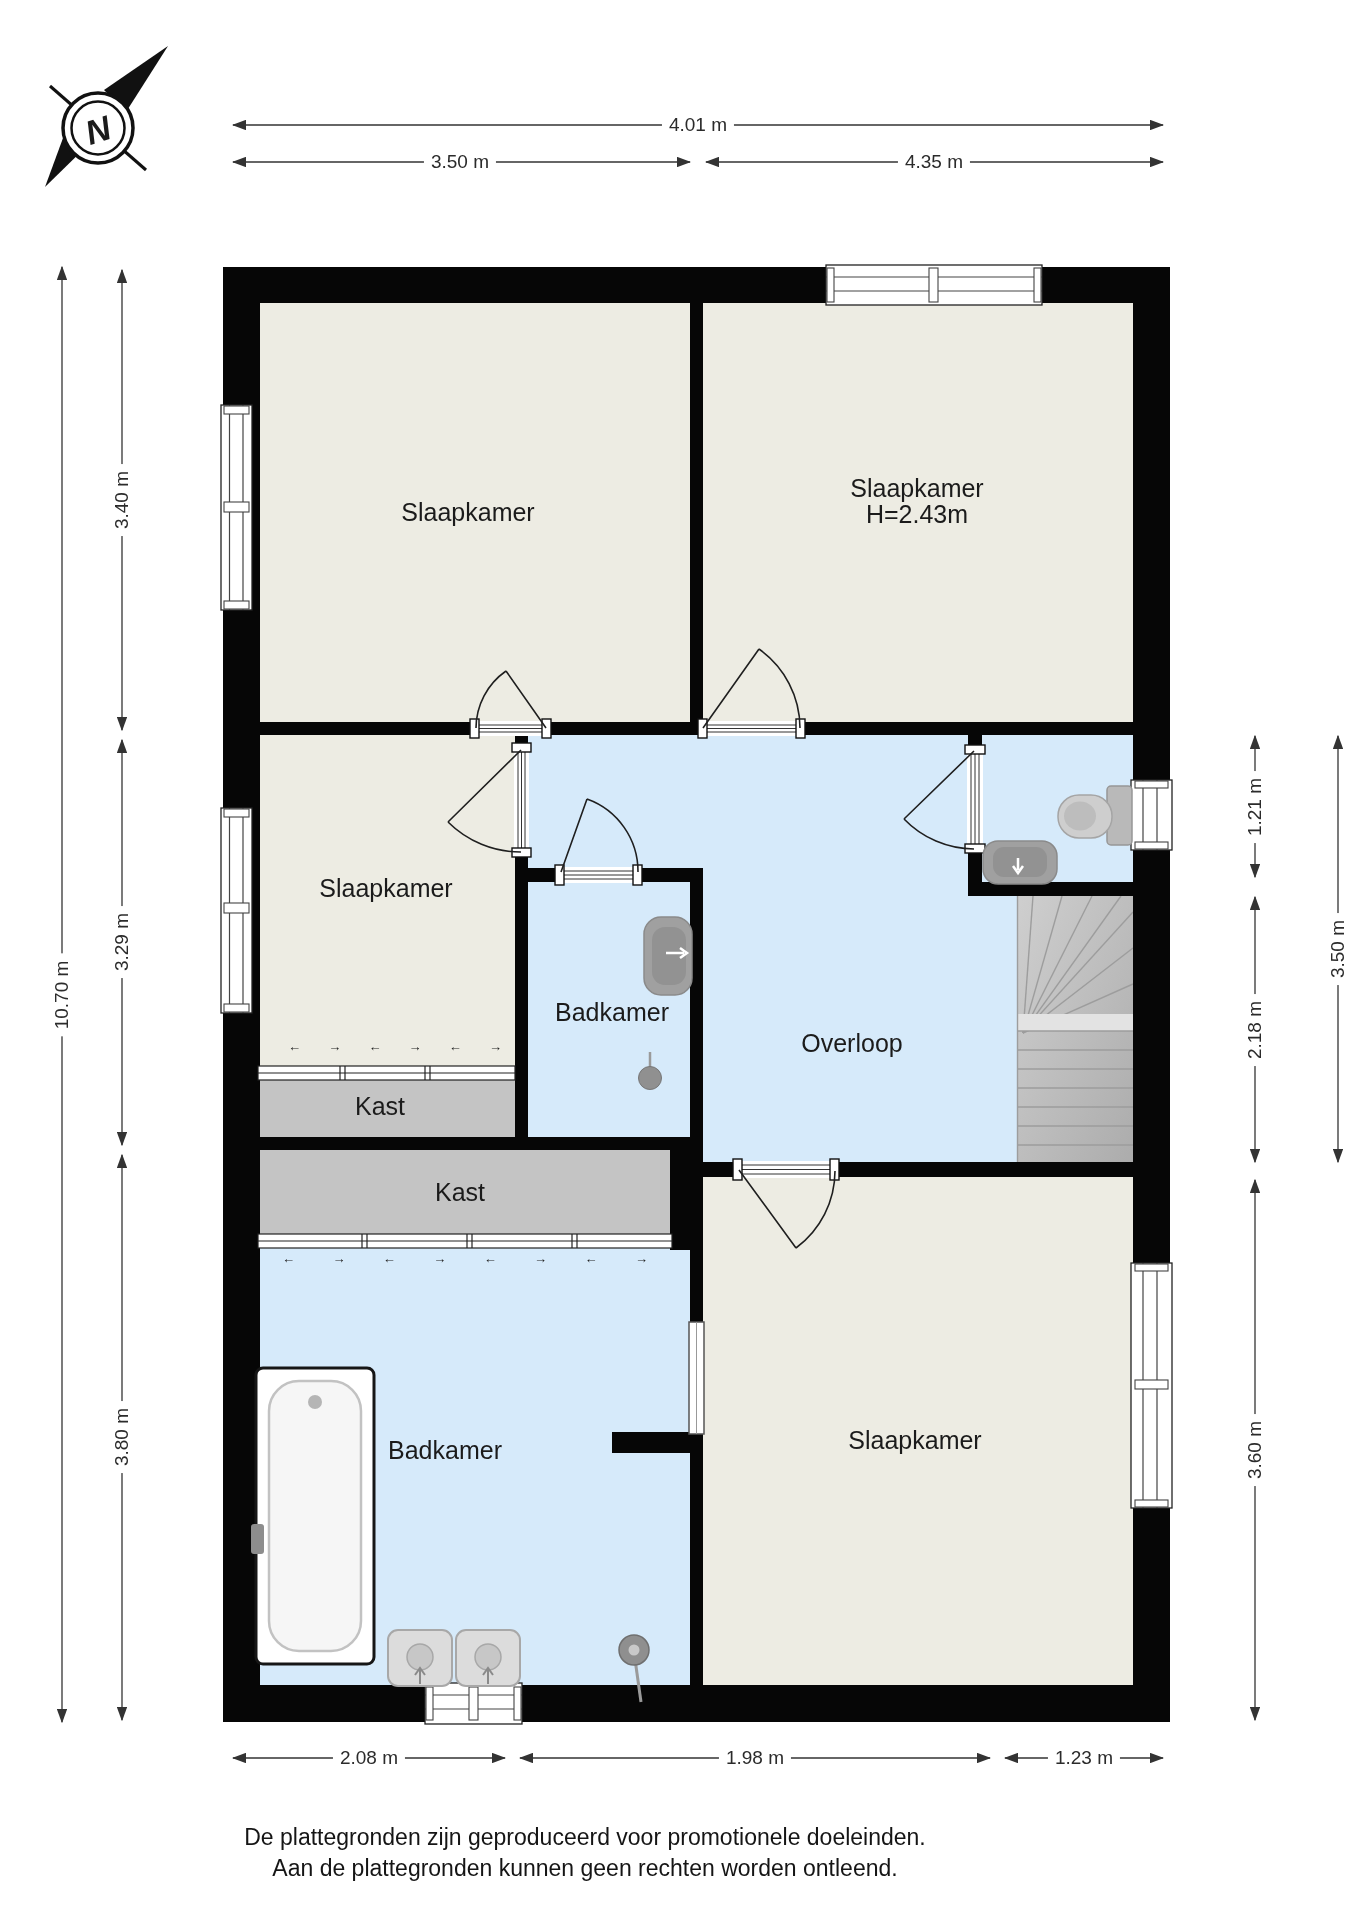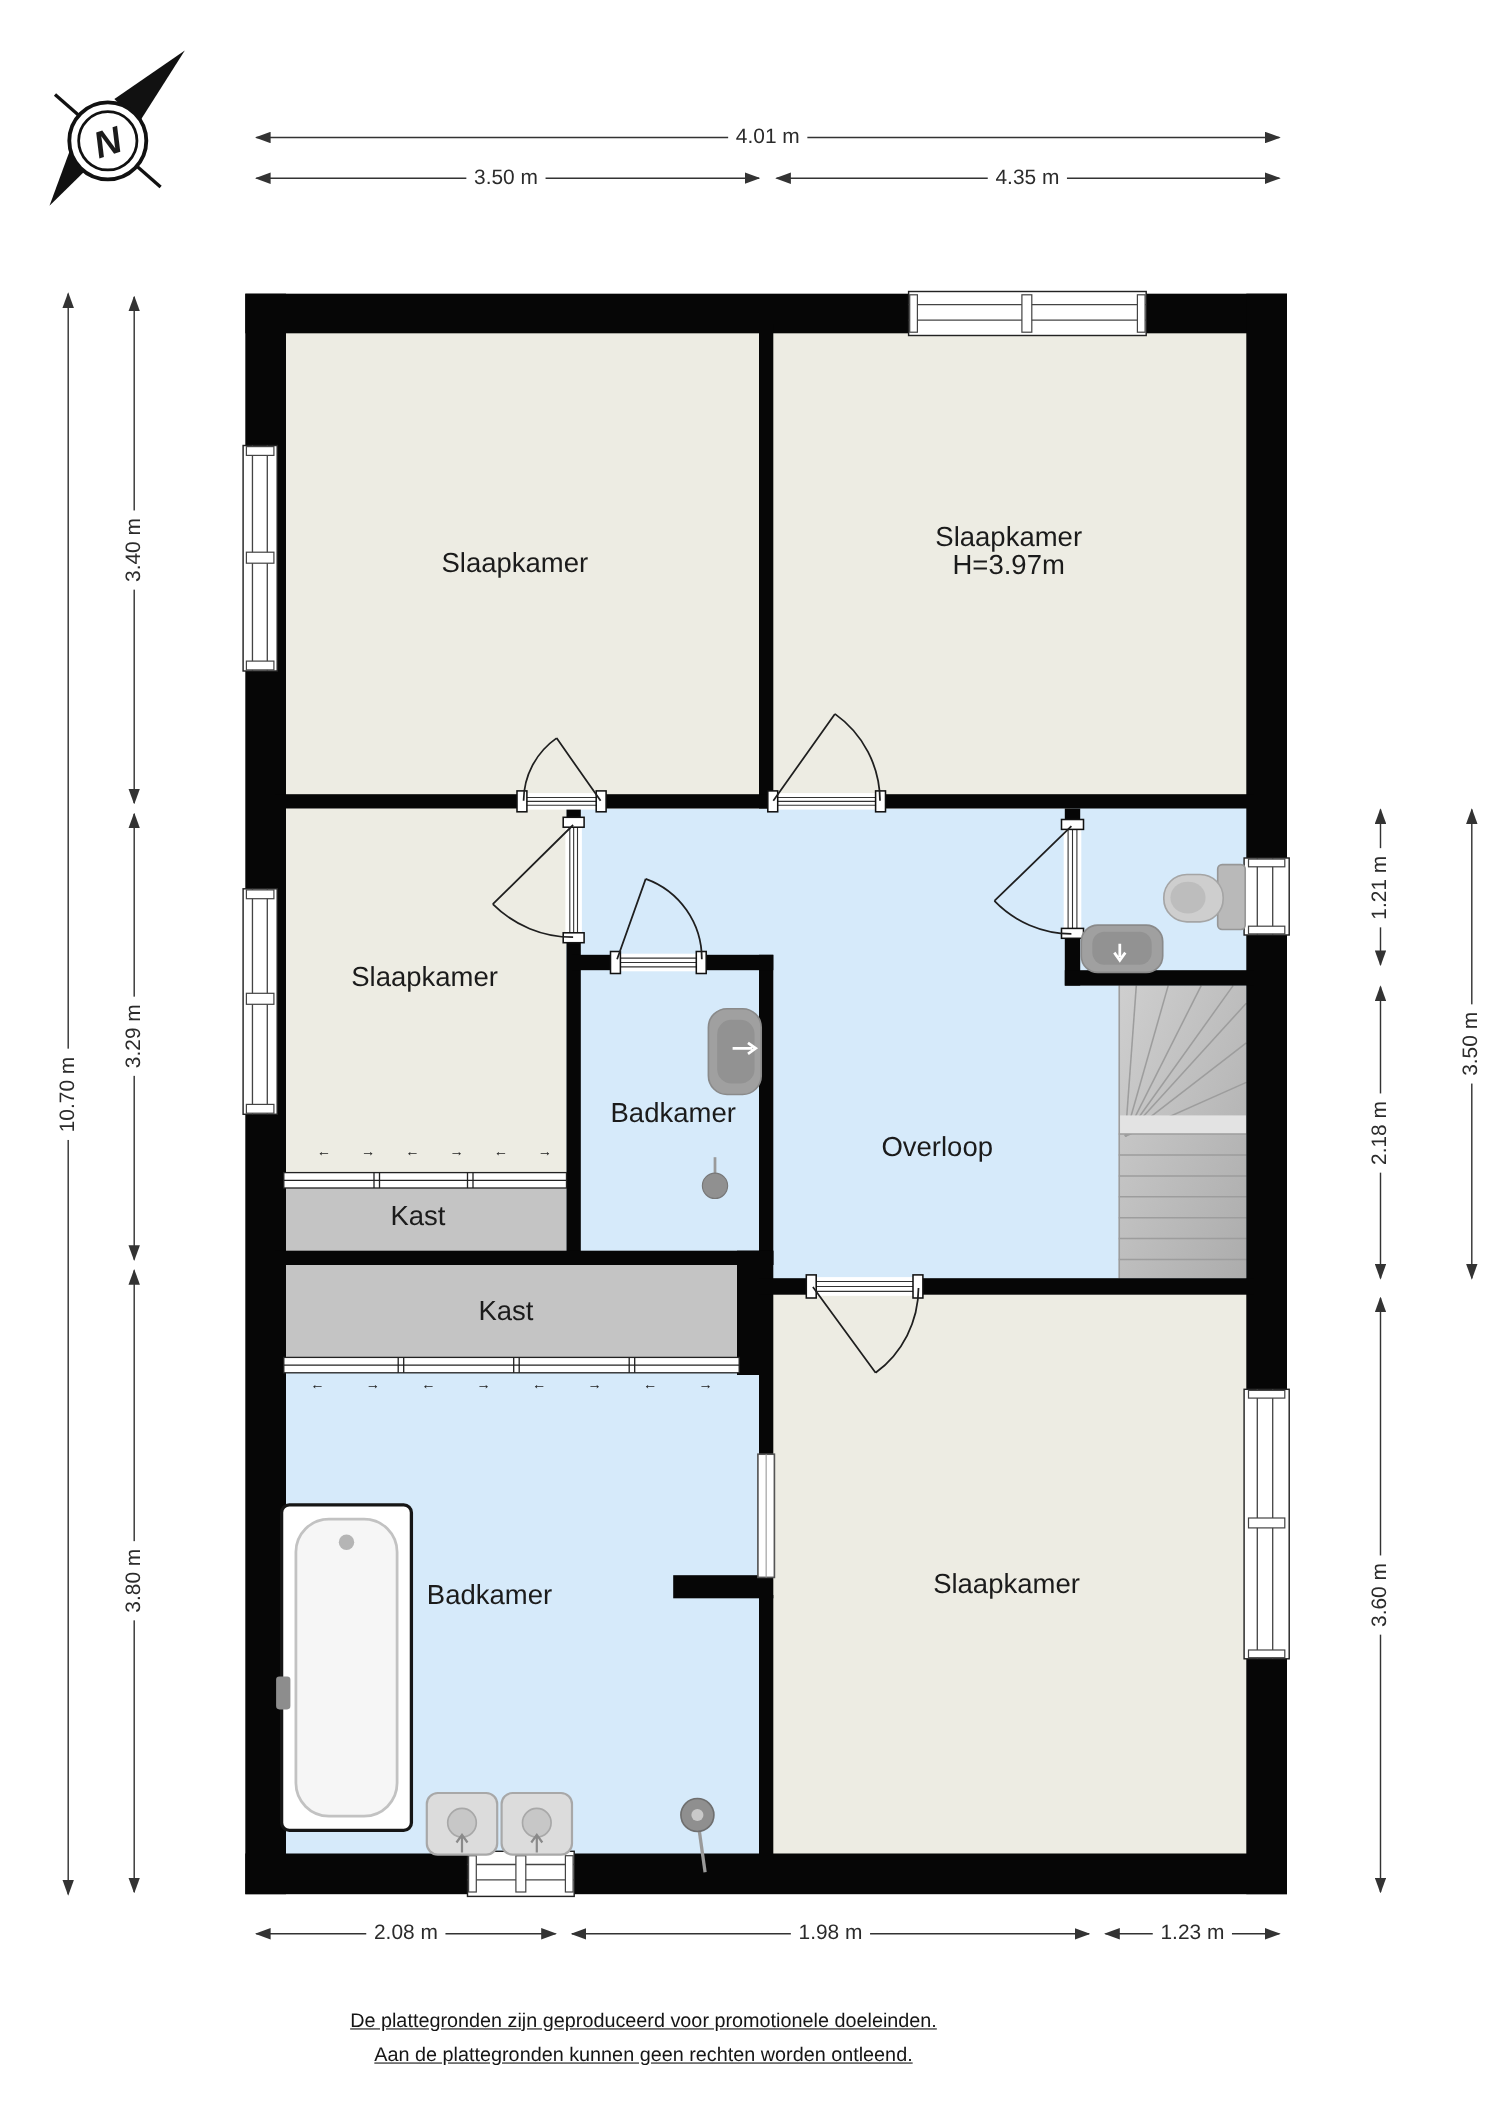--- a/index.html
+++ b/index.html
@@ -7,21 +7,21 @@
           font-family:"Liberation Sans", sans-serif;}
   .plan-svg{position:absolute;left:0;top:0;z-index:1;}
   .room-label{position:absolute;z-index:3;transform:translate(-50%,-50%);
               font-size:25px;color:#1b1b1b;white-space:nowrap;text-align:center;line-height:26px;}
   .dim{position:absolute;z-index:3;transform:translate(-50%,-50%);background:#fff;
        padding:1px 7px;font-size:19px;color:#2b2b2b;white-space:nowrap;}
   .dim.v{transform:translate(-50%,-50%) rotate(-90deg);}
   .marks{position:absolute;z-index:3;display:flex;justify-content:space-between;
          font-size:13px;color:#222;line-height:14px;}
   .footer{position:absolute;z-index:3;left:585px;top:1822px;transform:translateX(-50%);
-          text-align:center;font-size:18px;color:#151515;line-height:31px;white-space:nowrap;text-decoration:underline;}
+          text-align:center;font-size:23px;color:#151515;line-height:31px;white-space:nowrap;}
 </style>
 </head>
 <body>
 
 <div class="canvas">
 
 <svg class="plan-svg" width="1358" height="1920" viewBox="0 0 1358 1920">
   <defs>
     <marker id="ah" viewBox="0 0 11 8" refX="10" refY="4" markerWidth="11" markerHeight="8" orient="auto-start-reverse">
           <path d="M0,0 L11,4 L0,8 z" fill="#333"></path>
@@ -278,21 +278,21 @@
     <line x1="1255" y1="1180" x2="1255" y2="1720"></line>
     <line x1="1338" y1="736" x2="1338" y2="1162"></line>
   </g>
 </svg>
 
 <div class="room-label" style="left:98px;top:130px;font-size:34px;font-weight:bold;font-style:italic;transform:translate(-50%,-50%) rotate(-18deg);">N</div>
 
 <div class="room-label" style="left:468px;top:512px">Slaapkamer</div>
 <div class="room-label" style="left:917px;top:501px">
   <div>Slaapkamer</div>
-  <div>H=3.97m</div>
+  <div>H=2.43m</div>
 </div>
 <div class="room-label" style="left:386px;top:888px">Slaapkamer</div>
 <div class="room-label" style="left:612px;top:1012px">Badkamer</div>
 <div class="room-label" style="left:852px;top:1043px">Overloop</div>
 <div class="room-label" style="left:380px;top:1106px">Kast</div>
 <div class="room-label" style="left:460px;top:1192px">Kast</div>
 <div class="room-label" style="left:445px;top:1450px">Badkamer</div>
 <div class="room-label" style="left:915px;top:1440px">Slaapkamer</div>
 
 <div class="dim" style="left:698px;top:125px">4.01 m</div>

